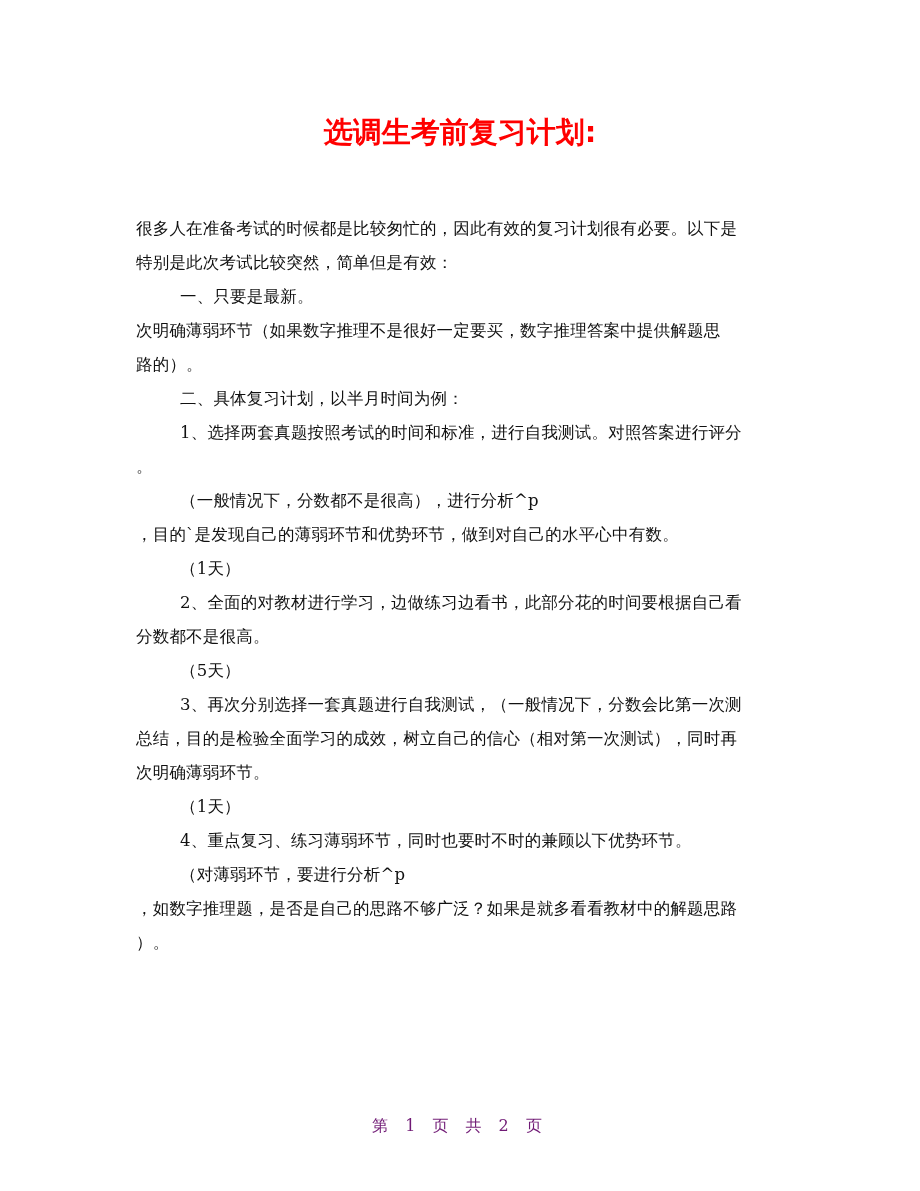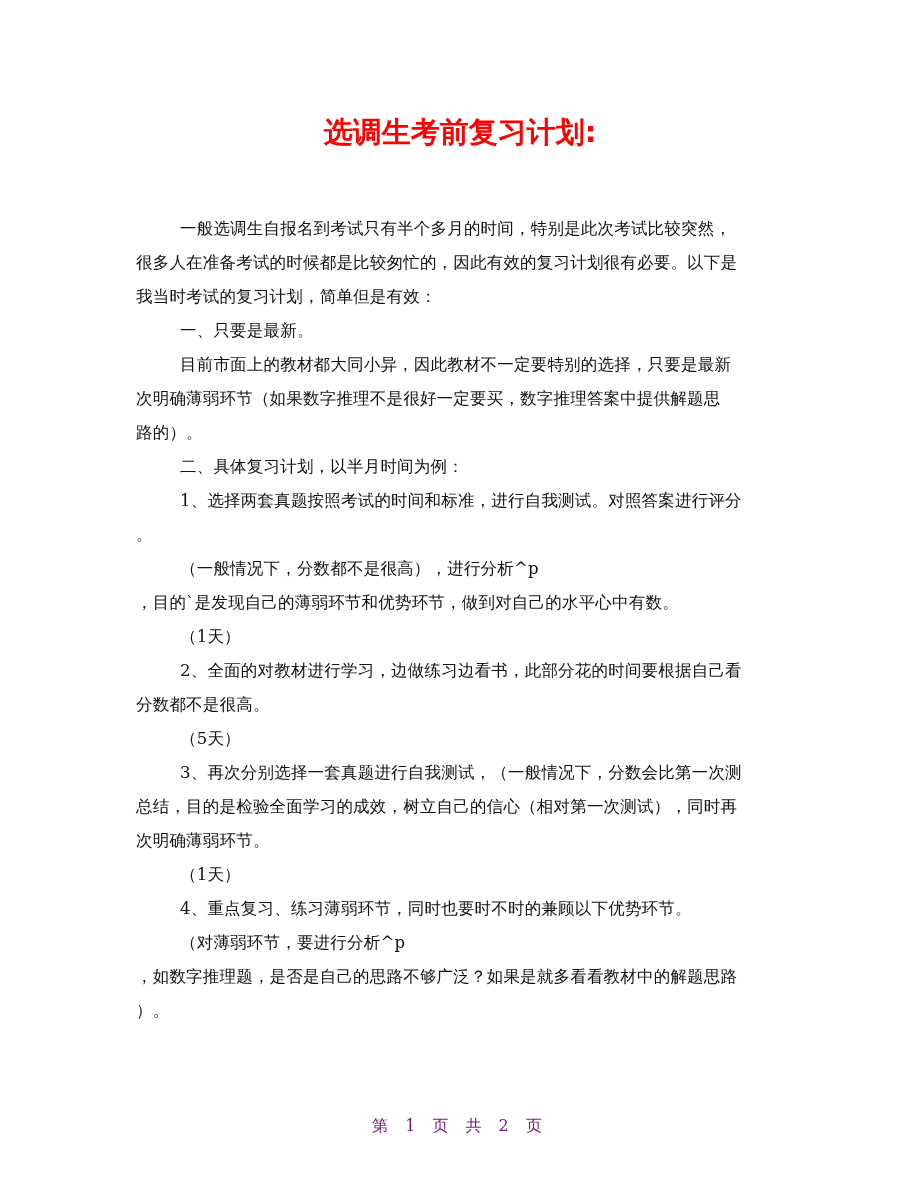--- a/index.html
+++ b/index.html
@@ -63,25 +63,23 @@
       line-height: 28px;
     }
   </style>
 </head>
 <body>
 
 <div class="page">
   <div class="title">选调生考前复习计划:</div>
 
   <div class="body">
-    <span class="line indent">一般选调生自报名到考试只有半个多月的时间，特别是此次考试比较突然，</span>
     <span class="line">很多人在准备考试的时候都是比较匆忙的，因此有效的复习计划很有必要。以下是</span>
-    <span class="line">我当时考试的复习计划，简单但是有效：</span>
+    <span class="line">特别是此次考试比较突然，简单但是有效：</span>
     <span class="line indent">一、只要是最新。</span>
-    <span class="line indent">目前市面上的教材都大同小异，因此教材不一定要特别的选择，只要是最新</span>
     <span class="line">次明确薄弱环节（如果数字推理不是很好一定要买，数字推理答案中提供解题思</span>
     <span class="line">路的）。</span>
     <span class="line indent">二、具体复习计划，以半月时间为例：</span>
     <span class="line indent">1、选择两套真题按照考试的时间和标准，进行自我测试。对照答案进行评分</span>
     <span class="line">。</span>
     <span class="line indent">（一般情况下，分数都不是很高），进行分析^p</span>
     <span class="line">，目的`是发现自己的薄弱环节和优势环节，做到对自己的水平心中有数。</span>
     <span class="line indent">（1天）</span>
     <span class="line indent">2、全面的对教材进行学习，边做练习边看书，此部分花的时间要根据自己看</span>
     <span class="line">分数都不是很高。</span>

